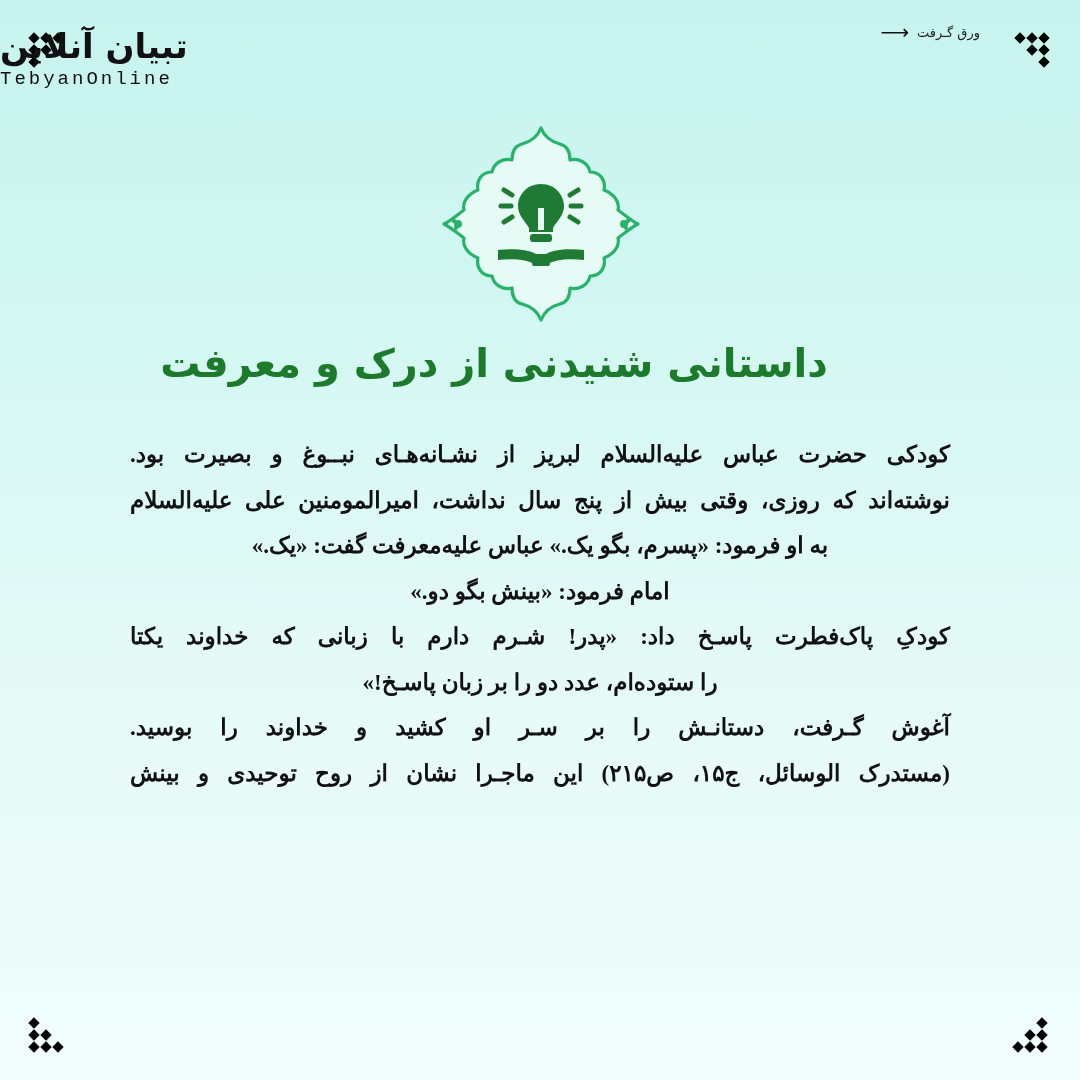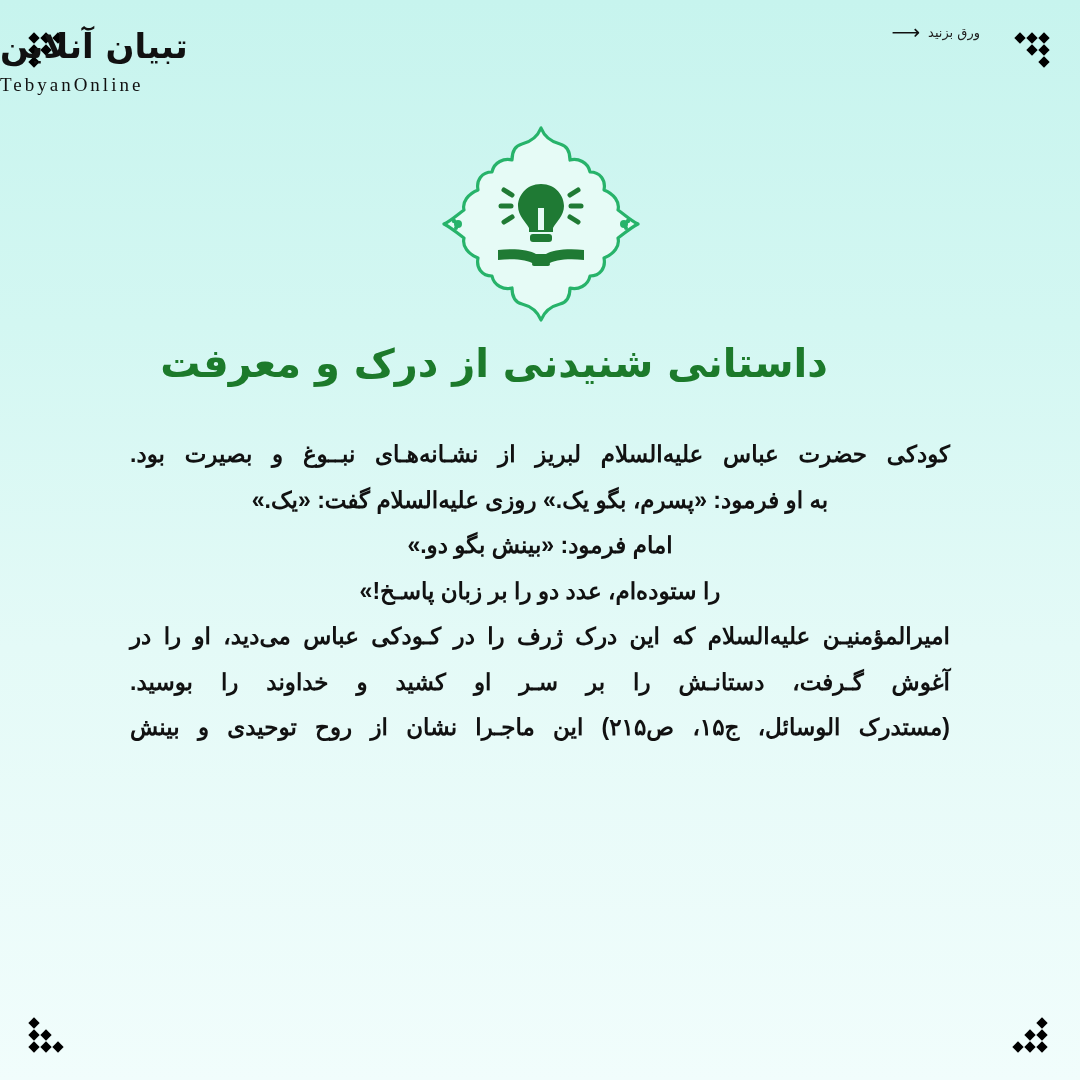--- a/index.html
+++ b/index.html
@@ -24,38 +24,38 @@
 
   .logo {
     position: absolute; top: 26px; left: 0; width: 1072px; text-align: left;
   }
   .logo .fa {
     font-family: "DejaVu Sans", sans-serif; font-weight: bold;
     font-size: 34px; color: #111; direction: rtl; line-height: 40px;
     letter-spacing: -1px;
   }
   .logo .en {
-    font-family: Liberation Serif, serif; font-size: 19px;
-    letter-spacing: 3px; color: #111; margin-top: 8px;
+    font-family: Liberation Mono, monospace; font-size: 19px;
+    letter-spacing: 3px; color: #111; margin-top: 2px;
   }
 
   .medallion { position: absolute; left: 438px; top: 124px; width: 206px; height: 200px; }
   .medallion svg { width: 100%; height: 100%; display: block; }
 
   .title {
     position: absolute; top: 340px; left: 0; width: 988px; text-align: center;
     direction: rtl; color: #1c7a2b; font-weight: bold; font-size: 40px;
     font-family: "DejaVu Sans", sans-serif; letter-spacing: -0.5px;
   }
 
   .body {
     position: absolute; top: 432px; left: 130px; width: 820px;
     direction: rtl; text-align: center; color: #111;
     font-size: 23px; font-weight: bold; line-height: 45.5px;
-    font-family: Liberation Sans, sans-serif;
+    font-family: Liberation Serif, serif;
   }
   .body .line { display: block; white-space: nowrap; }
   .body .line.just { text-align: justify; text-align-last: justify; }
 </style>
 </head>
 <body>
 
 <div class="corner" id="c-tl">
   <svg viewBox="0 0 40 40">
     <g fill="#000">
@@ -99,21 +99,21 @@
       <rect x="14" y="14" width="8" height="8" transform="rotate(45 18 18)"></rect>
       <rect x="26" y="14" width="8" height="8" transform="rotate(45 30 18)"></rect>
       <rect x="2" y="26" width="8" height="8" transform="rotate(45 6 30)"></rect>
       <rect x="14" y="26" width="8" height="8" transform="rotate(45 18 30)"></rect>
       <rect x="26" y="26" width="8" height="8" transform="rotate(45 30 30)"></rect>
     </g>
   </svg>
 </div>
 
 <div class="swipe">
-  <span>ورق بزنید</span>
+  <span>ورق گـرفت</span>
   <span class="arrow">⟶</span>
 </div>
 
 <div class="logo">
   <div class="fa">تبیان آنلاین</div>
   <div class="en">TebyanOnline</div>
 </div>
 
 <div class="medallion">
   <svg viewBox="0 0 206 200">
@@ -158,19 +158,20 @@
 
     <path d="M60 126 L 60 136 C 76 134, 90 136, 96 140 L 110 140 C 116 136, 130 134, 146 136 L 146 126 C 130 124, 114 126, 108 130 L 98 130 C 92 126, 76 124, 60 126 Z" fill="#1f7a34"></path>
     <rect x="94" y="138" width="18" height="4" rx="2" fill="#1f7a34"></rect>
   </svg>
 </div>
 
 <div class="title">داستانی شنیدنی از درک و معرفت</div>
 
 <div class="body">
   <span class="line just">کودکی حضرت عباس علیه‌السلام لبریز از نشـانه‌هـای نبــوغ و بصیرت بود.</span>
-  <span class="line">به او فرمود: «پسرم، بگو یک.» روزی علیه‌السلام گفت: «یک.»</span>
+  <span class="line just">نوشته‌اند که روزی، وقتی بیش از پنج سال نداشت، امیرالمومنین علی علیه‌السلام</span>
+  <span class="line">به او فرمود: «پسرم، بگو یک.» عباس علیه‌معرفت گفت: «یک.»</span>
   <span class="line">امام فرمود: «بینش بگو دو.»</span>
+  <span class="line just">کودکِ پاک‌فطرت پاسـخ داد: «پدر! شـرم دارم با زبانی که خداوند یکتا</span>
   <span class="line">را ستوده‌ام، عدد دو را بر زبان پاسـخ!»</span>
-  <span class="line just">امیرالمؤمنیـن علیه‌السلام که این درک ژرف را در کـودکی عباس می‌دید، او را در</span>
   <span class="line just">آغوش گـرفت، دستانـش را بر سـر او کشید و خداوند را بوسید.</span>
   <span class="line just">(مستدرک الوسائل، ج۱۵، ص۲۱۵) این ماجـرا نشان از روح توحیدی و بینش</span>
 </div>
 
 </body></html>

